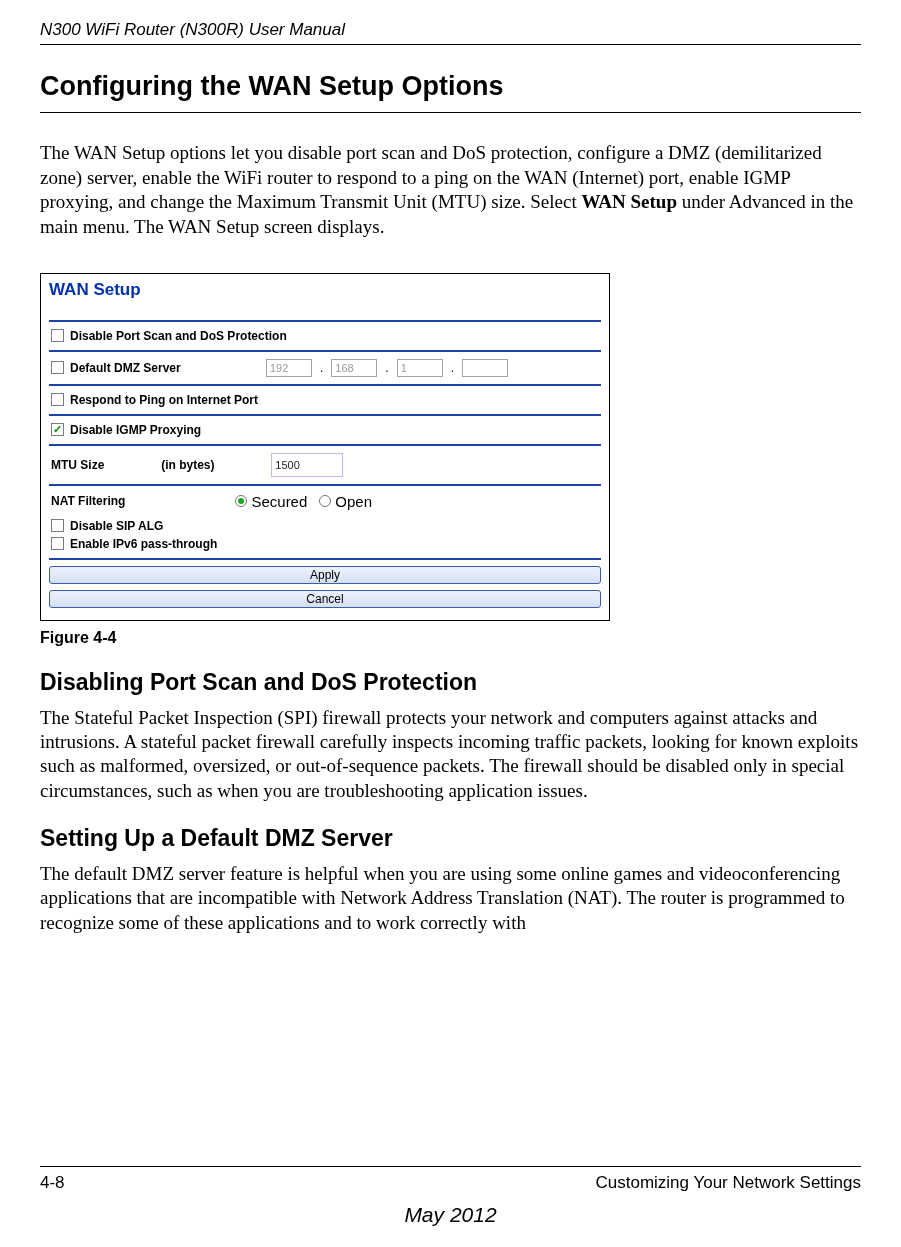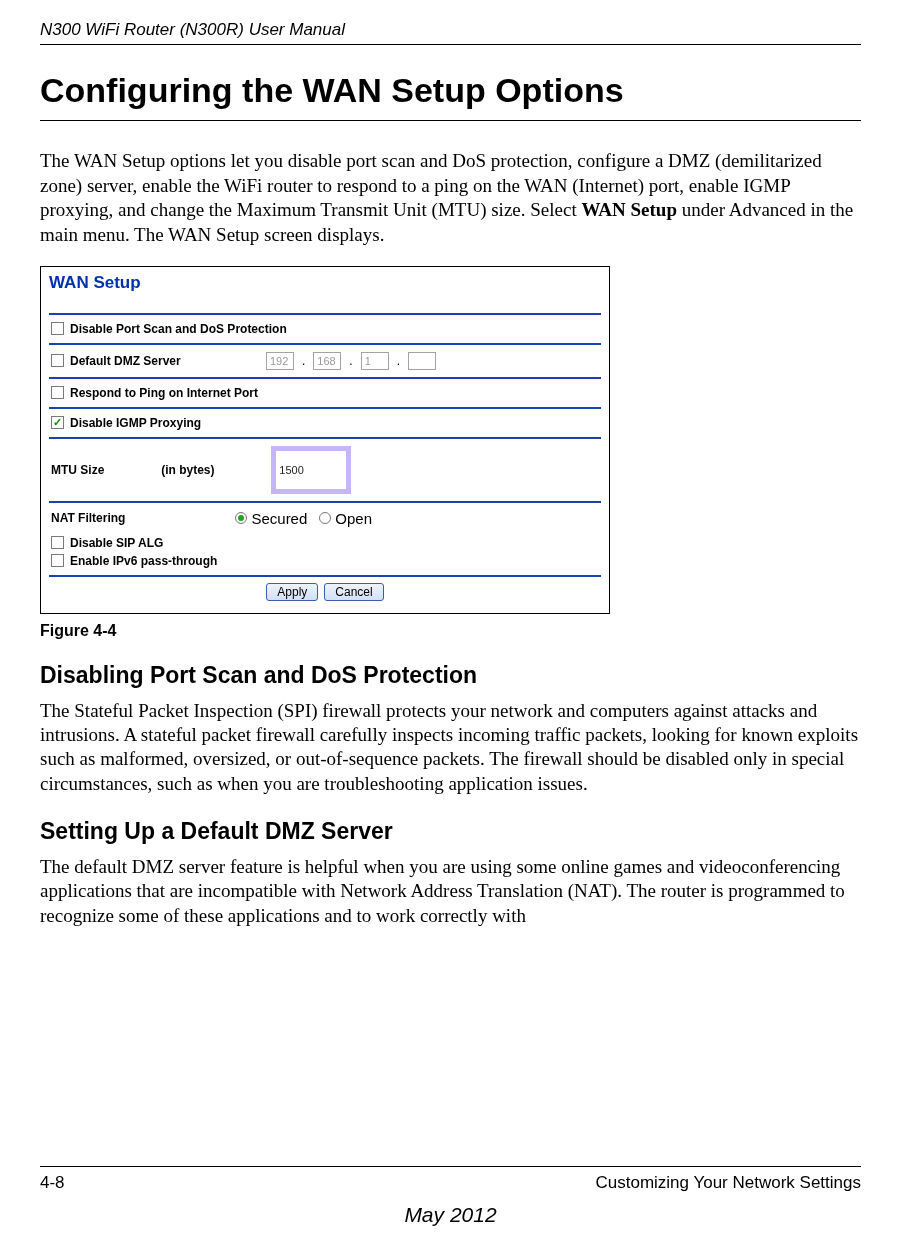--- a/index.html
+++ b/index.html
@@ -13,31 +13,31 @@
       position: relative;
     }
     .doc-header {
       font-style: italic;
       font-size: 17px;
       border-bottom: 1.5px solid #000;
       padding-bottom: 4px;
       margin-bottom: 26px;
     }
     h1.main-heading {
-      font-size: 34px;
+      font-size: 27px;
       font-weight: bold;
       border-bottom: 1.5px solid #000;
       padding-bottom: 10px;
       margin-bottom: 28px;
     }
     .serif { font-family: "Times New Roman", Times, serif; }
     .intro-para {
       font-size: 19px;
       line-height: 1.3;
-      margin-bottom: 18px;
+      margin-bottom: 33px;
     }
     .intro-para .bold { font-weight: bold; }
 
     .screenshot-box {
       border: 1px solid #000;
       width: 570px;
       padding: 6px 8px 12px 8px;
       margin-bottom: 8px;
       background: #fff;
     }
@@ -68,55 +68,56 @@
       border: 1px solid #7a7a7a;
       display: inline-flex;
       align-items: center;
       justify-content: center;
       background: #fff;
       font-size: 11px;
       color: #0a8f0a;
       line-height: 1;
     }
     .ip-field {
-      width: 28px;
+      width: 46px;
       height: 18px;
       border: 1px solid #a3a3a3;
       font-size: 11px;
       color: #9a9a9a;
       padding: 1px 3px;
       font-weight: normal;
     }
     .ip-dots { font-weight: normal; font-size: 12px; margin: 0 2px; }
     .mtu-label { font-weight: bold; }
     .mtu-thin { font-weight: bold; text-align: center; }
     .mtu-field {
-      width: 80px; height: 18px;
-      border: 5px solid #c4b5fd;
+      width: 72px; height: 18px;
+      border: 1px solid #c4b5fd;
       font-size: 11px;
-      padding: 19px 3px;
+      padding: 11px 3px;
       font-weight: normal;
       color: #222;
     }
     .nat-group { gap: 0; }
     .nat-label { font-weight: bold; margin-right: 110px; }
     .radio {
       width: 12px; height: 12px; border-radius: 50%;
       border: 1px solid #777; display: inline-flex;
       align-items: center; justify-content: center;
       background: #fff;
     }
     .radio.sel::after {
       content: ""; width: 6px; height: 6px; border-radius: 50%;
       background: #1fa81f;
     }
     .radio-text { font-weight: normal; font-size: 15px; margin: 0 12px 0 4px; }
     .btn-row {
       display: flex; justify-content: center; gap: 6px;
       margin-top: 6px;
+      flex-direction: column;
     }
     .ss-btn {
       font-family: Arial, sans-serif;
       font-size: 12px;
       padding: 1px 10px;
       border: 1px solid #3b5ca9;
       border-radius: 3px;
       background: linear-gradient(#eef3fc, #d3e0f4);
       color: #000;
     }

